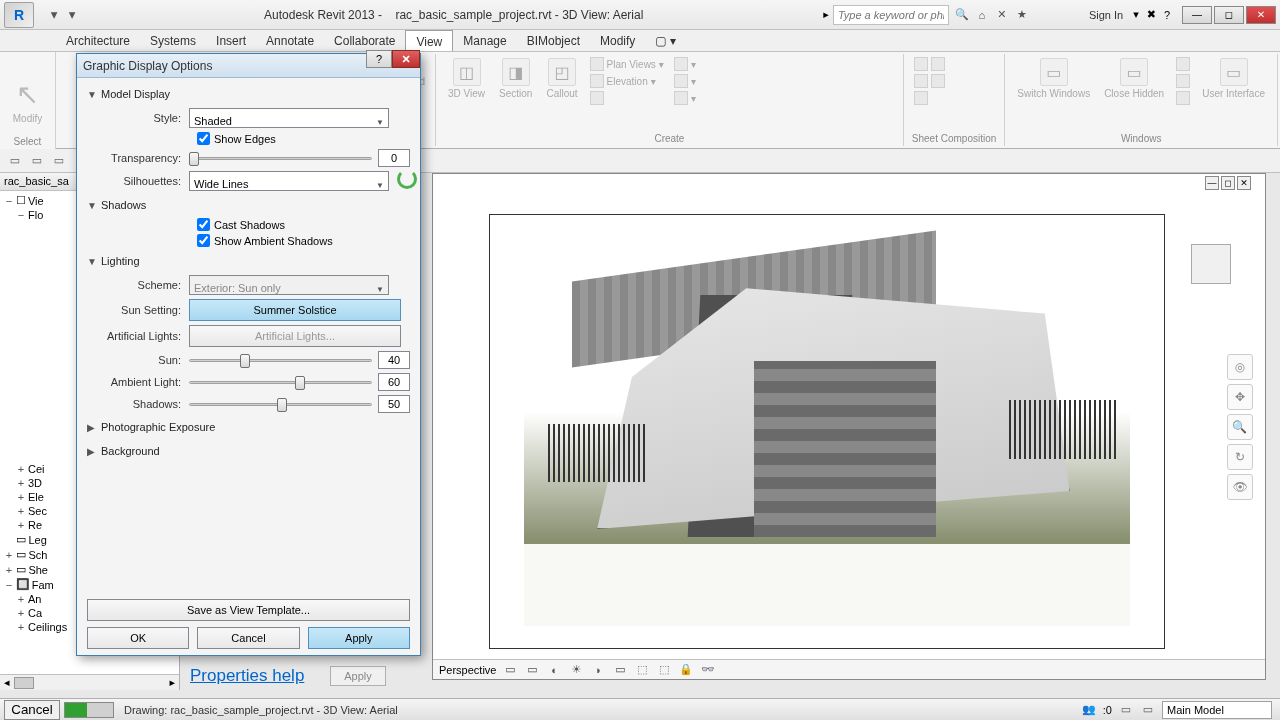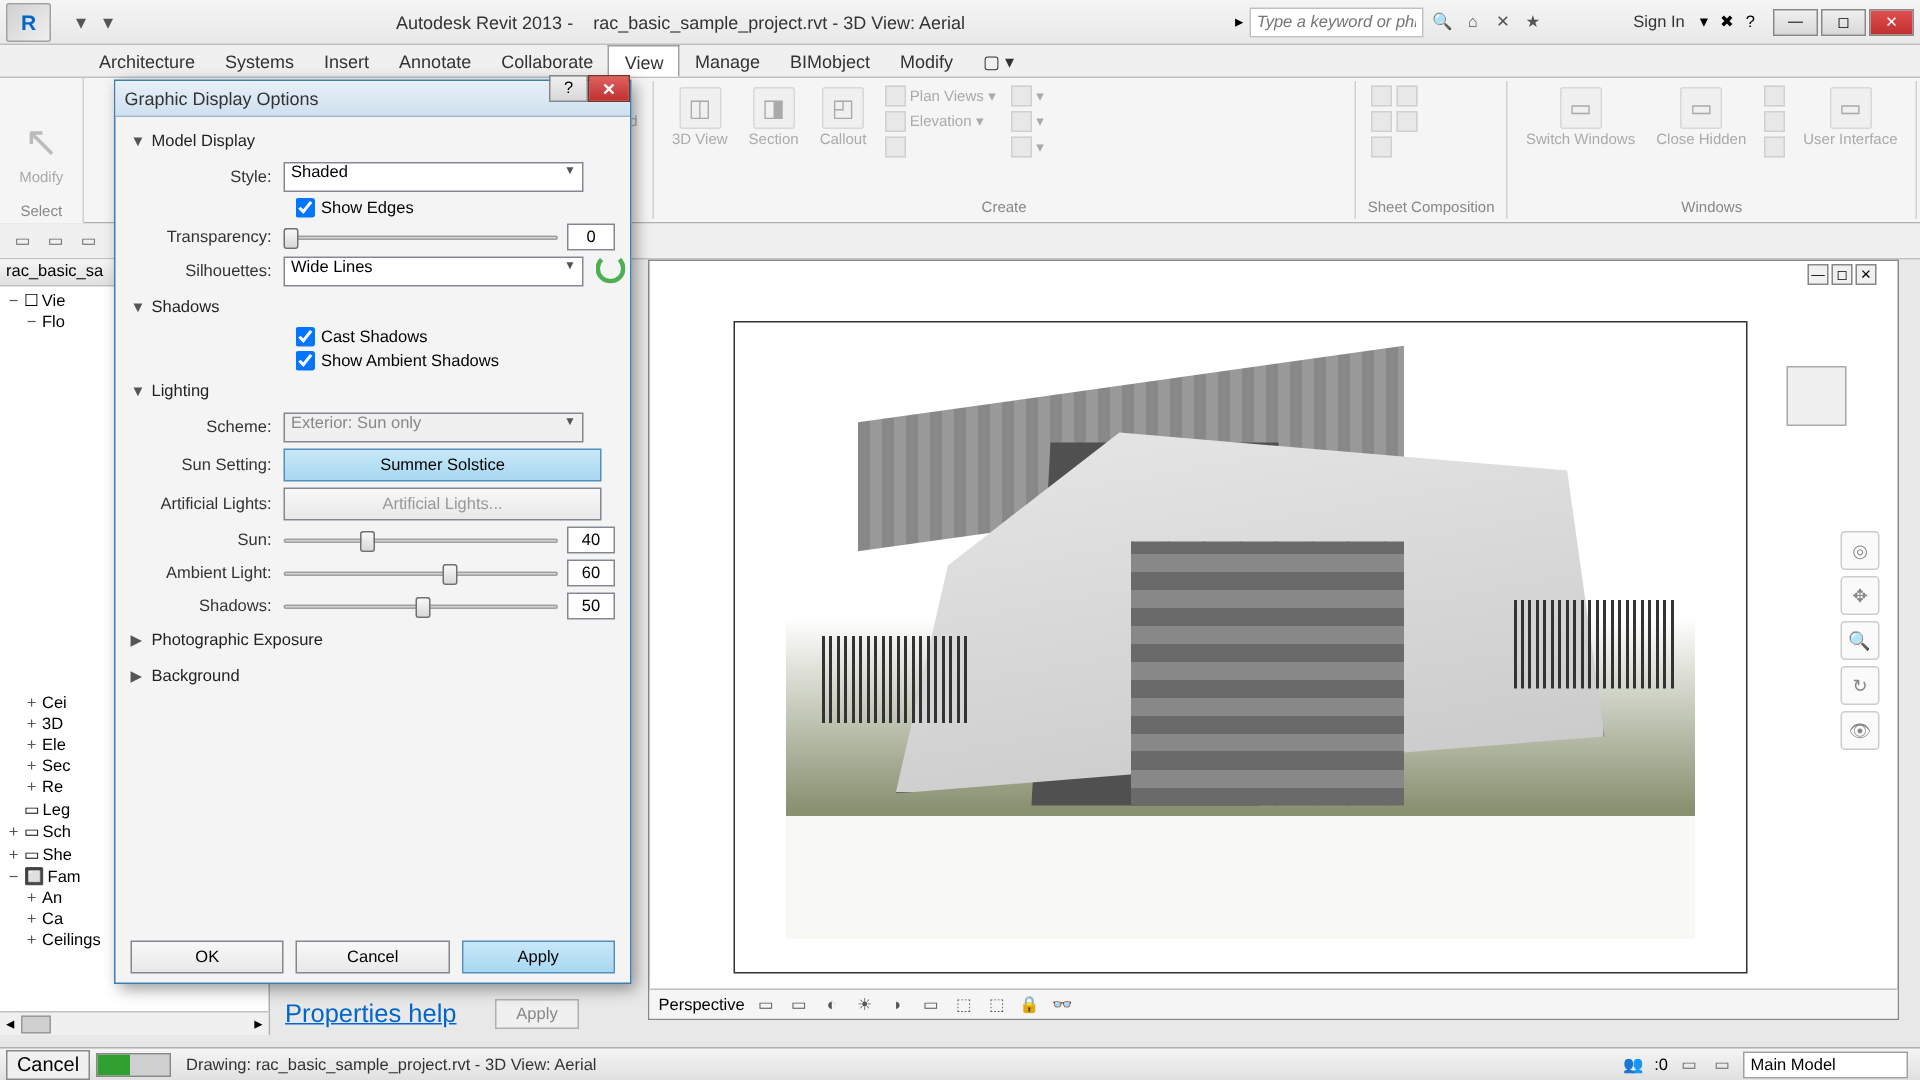--- a/index.html
+++ b/index.html
@@ -75,21 +75,21 @@
 .dlg-title { height:24px; background:linear-gradient(#e8f0f8,#cfe0ef); border-bottom:1px solid #a0b8d0; display:flex; align-items:center; padding:0 6px; position:relative;}
 .dlg-title-text { font-size:12px; color:#333;}
 .dlg-help { position:absolute; right:28px; top:-4px; width:26px; height:18px; background:linear-gradient(#f0f0f0,#d8d8d8); border:1px solid #888; display:flex; align-items:center; justify-content:center; font-size:11px;}
 .dlg-close { position:absolute; right:0px; top:-4px; width:28px; height:18px; background:linear-gradient(#e06060,#c03030); border:1px solid #803020; color:#fff; display:flex; align-items:center; justify-content:center; font-size:11px; font-weight:bold;}
 .dlg-body { flex:1; padding:6px 10px; overflow-y:auto;}
 .dlg-section { margin-bottom:4px;}
 .dlg-section-hdr { display:flex; align-items:center; gap:4px; padding:4px 0; font-size:11px; color:#222;}
 .dlg-expand { width:10px; font-size:10px; color:#555;}
 .dlg-row { display:flex; align-items:center; margin:4px 0; }
 .dlg-label { width:102px; text-align:right; padding-right:8px; font-size:11px; color:#333;}
-.dlg-combo { width:200px; height:20px; border:1px solid #828790; background:#fff; padding:0 4px; font-size:11px; display:flex; align-items:flex-start; justify-content:space-between;}
+.dlg-combo { width:200px; height:20px; border:1px solid #828790; background:#fff; padding:0 4px; font-size:11px; display:flex; align-items:flex-end; justify-content:space-between;}
 .dlg-combo.disabled { background:#f0f0f0; color:#888;}
 .dlg-combo-arrow { font-size:8px; color:#555;}
 .dlg-check { display:flex; align-items:center; gap:4px; padding-left:110px; margin:3px 0; font-size:11px;}
 .dlg-check input { width:13px; height:13px;}
 .dlg-slider-row { display:flex; align-items:center; margin:4px 0;}
 .dlg-slider-row .dlg-label { width:102px;}
 .dlg-slider { flex:1; height:18px; position:relative; margin-right:6px;}
 .dlg-slider-track { position:absolute; left:0; right:0; top:8px; height:3px; background:#d0d0d0; border:1px solid #a0a0a0; border-radius:2px;}
 .dlg-slider-thumb { position:absolute; top:3px; width:10px; height:14px; background:linear-gradient(#f8f8f8,#d8d8d8); border:1px solid #707070; border-radius:2px;}
 .dlg-slider-val { width:32px; height:18px; border:1px solid #828790; background:#fff; text-align:center; font-size:11px; display:flex; align-items:center; justify-content:center;}
@@ -509,20 +509,21 @@
     </div>
     <div class="dlg-section">
       <div class="dlg-section-hdr">
           <span class="dlg-expand">▶</span>
           <span>Background</span>
         </div>
     </div>
 
   </div>
   <div class="dlg-footer">
+    <button class="dlg-save-btn">Save as View Template...</button>
     <div class="dlg-btn-row">
       <button class="dlg-btn">OK</button>
       <button class="dlg-btn">Cancel</button>
       <button class="dlg-btn primary">Apply</button>
     </div>
   </div>
 </div>
 
 <div class="statusbar">
   <button class="status-cancel">Cancel</button>

